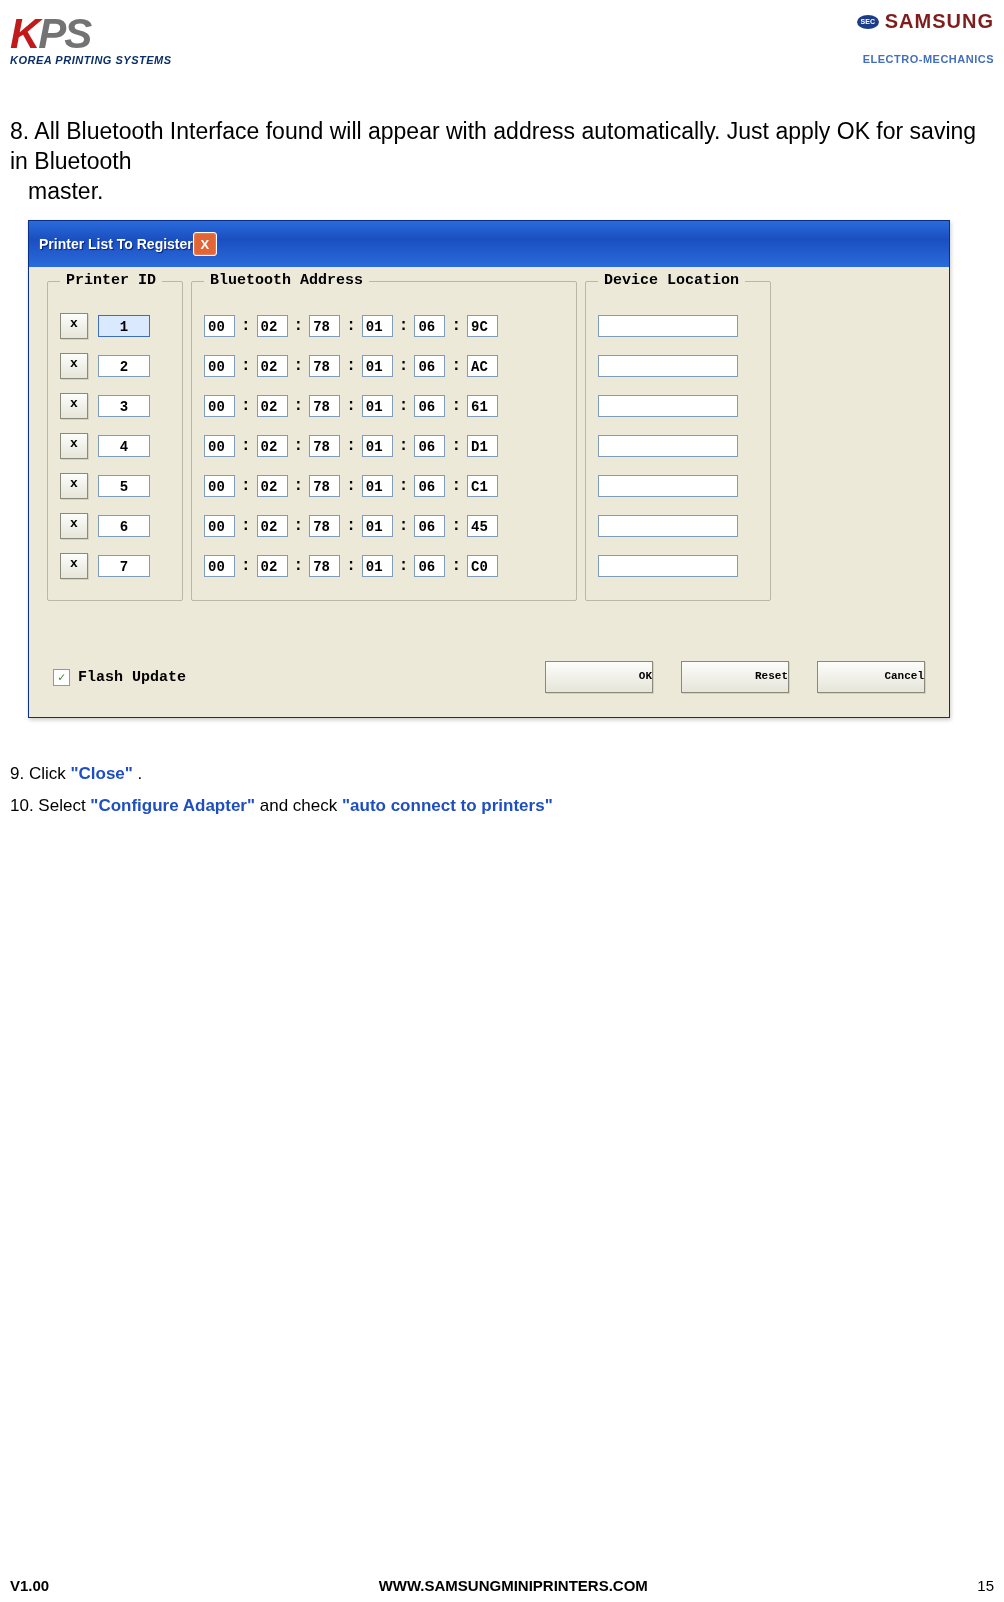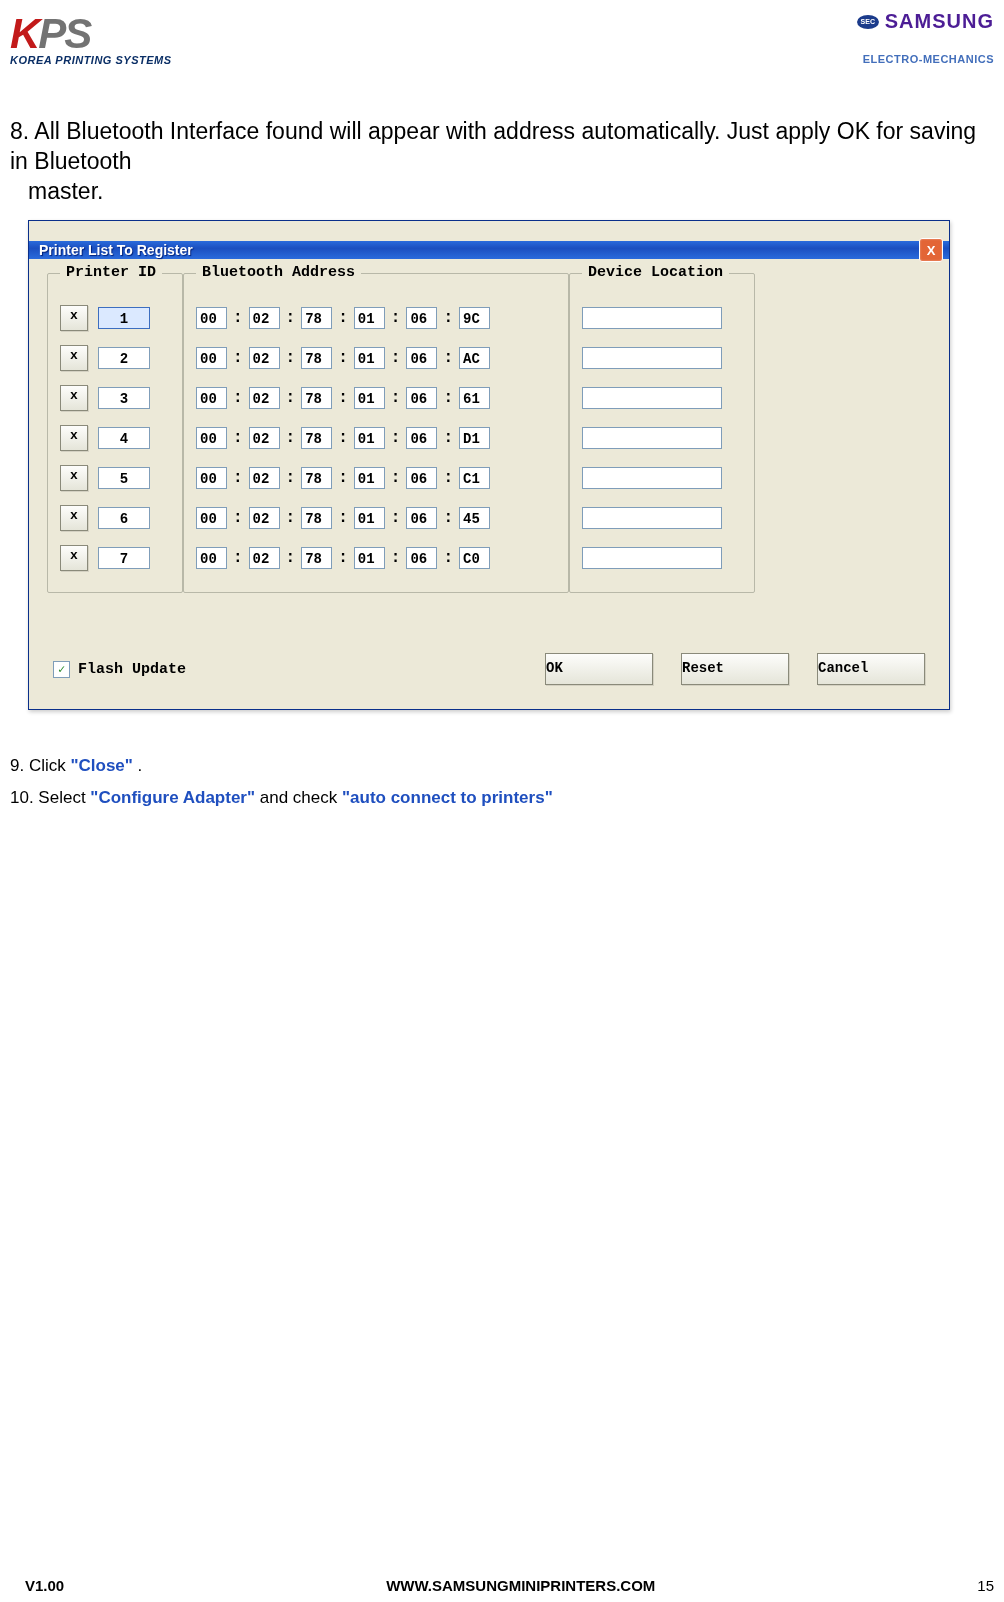--- a/index.html
+++ b/index.html
@@ -25,42 +25,40 @@
     padding: 0 0 10px 0;
   }
   .kps-logo { display: flex; flex-direction: column; align-items: flex-start; }
   .kps-top { display: flex; align-items: center; }
   .kps-k { font-size: 42px; font-weight: 900; font-style: italic; color: #c21a1a; letter-spacing: -2px; }
   .kps-ps { font-size: 42px; font-weight: 900; font-style: italic; color: #737373; letter-spacing: -2px; }
   .kps-sub { font-size: 11px; font-weight: 700; color: #0b2f66; letter-spacing: 0.5px; margin-top: -4px; font-style: italic; }
   .samsung-area { display: flex; flex-direction: column; align-items: flex-end; }
   .samsung-row { display: flex; align-items: center; gap: 6px; }
   .samsung-oval { width: 22px; height: 14px; border-radius: 50%; background: #1b3b8b; display: flex; align-items: center; justify-content: center; font-size: 7px; font-weight: bold; color: #fff; }
-  .samsung-text { font-size: 20px; font-weight: 900; color: #4c1d95; letter-spacing: 1px; }
+  .samsung-text { font-size: 20px; font-weight: 900; color: #7f1d1d; letter-spacing: 1px; }
   .samsung-sub { font-size: 11px; font-weight: 700; color: #436fbb; letter-spacing: 0.5px; margin-top: 20px; }
 
   .body-text { margin-top: 40px; font-size: 23px; line-height: 30px; }
   .indent { padding-left: 18px; }
 
   
   .dialog-outer {
     margin: 14px 0 0 18px;
     width: 920px;
     border: 1px solid #0a2f8a;
     box-shadow: 1px 2px 4px rgba(0,0,0,0.2);
     background: #ece9d8;
   }
   .titlebar {
-    height: 18px;
+    height: 46px;
     background: linear-gradient(to bottom, #2a6bdc 0%, #1b4fc0 40%, #2a6bdc 100%);
     display: flex;
     align-items: center;
-    justify-content: space-between;
     padding: 0 6px;
-    margin-top: 20px;
   }
   .titlebar-text {
     color: #fff;
     font-weight: bold;
     font-size: 14px;
     text-shadow: 1px 1px 1px #00217a;
     font-family: Tahoma, Arial, sans-serif;
     padding-left: 4px;
   }
   .close-btn {
@@ -72,20 +70,21 @@
     font-weight: bold;
     font-size: 13px;
     display: flex; align-items: center; justify-content: center;
     box-shadow: inset 0 0 2px rgba(255,255,255,0.5);
   }
   .dialog-body {
     padding: 14px 18px 24px 18px;
   }
   .groups-row {
     display: flex;
+    gap: 8px;
     align-items: flex-start;
   }
   .group {
     border: 1px solid #b8b8a8;
     background: #ece9d8;
     position: relative;
     padding: 24px 12px 14px 12px;
     border-radius: 2px;
   }
   .group-legend {
@@ -155,39 +154,38 @@
     font-size: 12px; color: #2a8a2a;
   }
   .btn-row { display: flex; gap: 28px; }
   .win-btn {
     min-width: 106px;
     height: 30px;
     background: linear-gradient(#fdfdfb,#e5e5d9);
     border: 1px solid #8a8a7a;
     font-family: "Courier New", monospace;
     font-weight: bold;
-    font-size: 14px;
-    text-align: left;
+    font-size: 11px;
+    text-align: right;
     line-height: 28px;
     box-shadow: 1px 1px 0 rgba(0,0,0,0.1);
   }
 
   .post-text { margin-top: 40px; font-size: 17px; line-height: 32px; }
   .blue-bold { color: #1f4fbf; font-weight: bold; }
 
   .footer {
     position: absolute;
     bottom: 8px;
     left: 10px;
     right: 10px;
     display: flex;
     justify-content: space-between;
     font-size: 15px;
     font-weight: bold;
-    margin-left: 15px;
   }
   .footer .pagenum { font-weight: normal; }
 </style>
 </head>
 <body>
 
 <div class="page">
 
   <div class="header">
     <div class="kps-logo">

